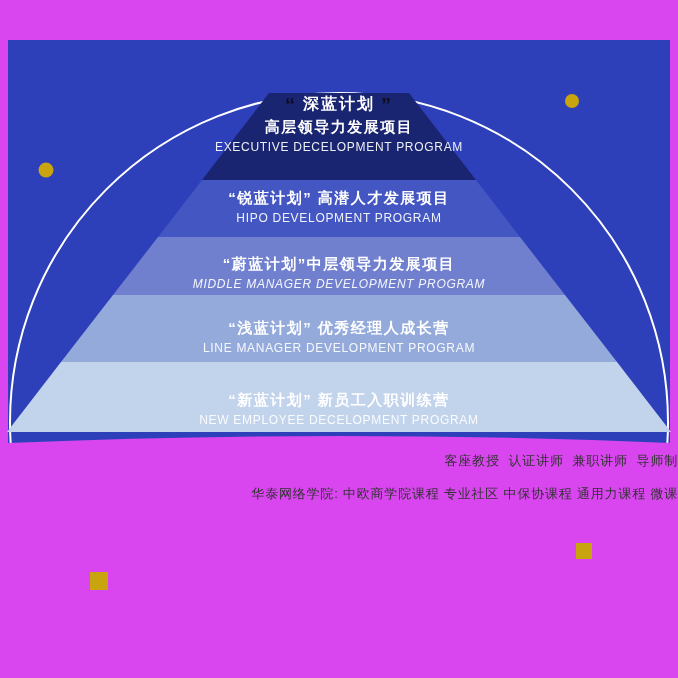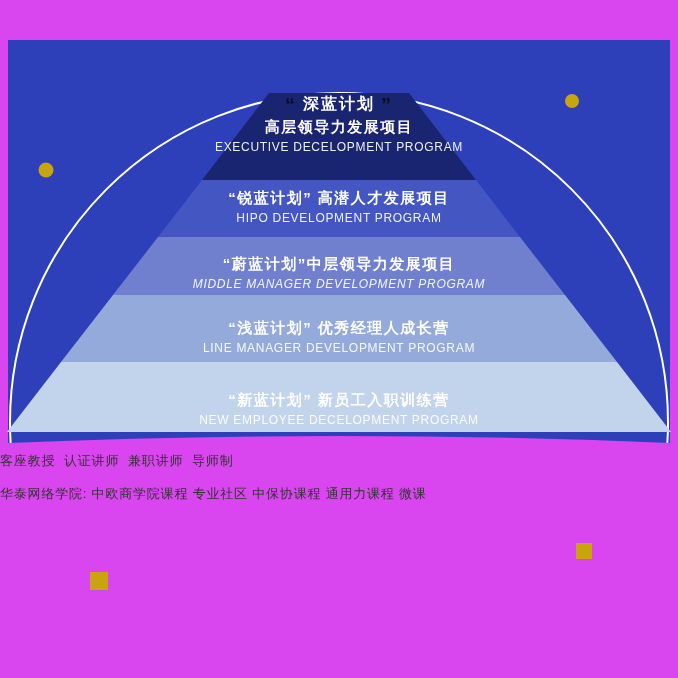--- a/index.html
+++ b/index.html
@@ -7,21 +7,21 @@
     position:relative;width:678px;height:678px;background:#d946ef;overflow:hidden;
     font-family:"Liberation Sans","DejaVu Sans",sans-serif;
   }
   svg.scene{position:absolute;left:0;top:0;}
   .txt{position:absolute;left:0;width:678px;text-align:center;color:#ffffff;pointer-events:none;}
   .cn{font-weight:bold;font-size:15px;letter-spacing:1.5px;line-height:1.2;}
   .cn-big{font-weight:bold;font-size:16px;letter-spacing:2px;line-height:1.2;}
   .en{font-size:12px;letter-spacing:0.7px;color:rgba(255,255,255,0.92);line-height:1.2;}
   .black-quote{color:#0d0d1f;font-size:20px;font-weight:bold;margin:0 6px;vertical-align:-3px;}
   .footer-line{
-    position:absolute;left:0;width:678px;text-align:left;color:#333333;
+    position:absolute;left:0;width:678px;text-align:right;color:#333333;
     font-size:13px;letter-spacing:0.8px;white-space:pre;line-height:1.2;
   }
 </style>
 </head>
 <body>
 
 <div class="stage">
 
   <svg class="scene" width="678" height="678" viewBox="0 0 678 678">
     <defs>

